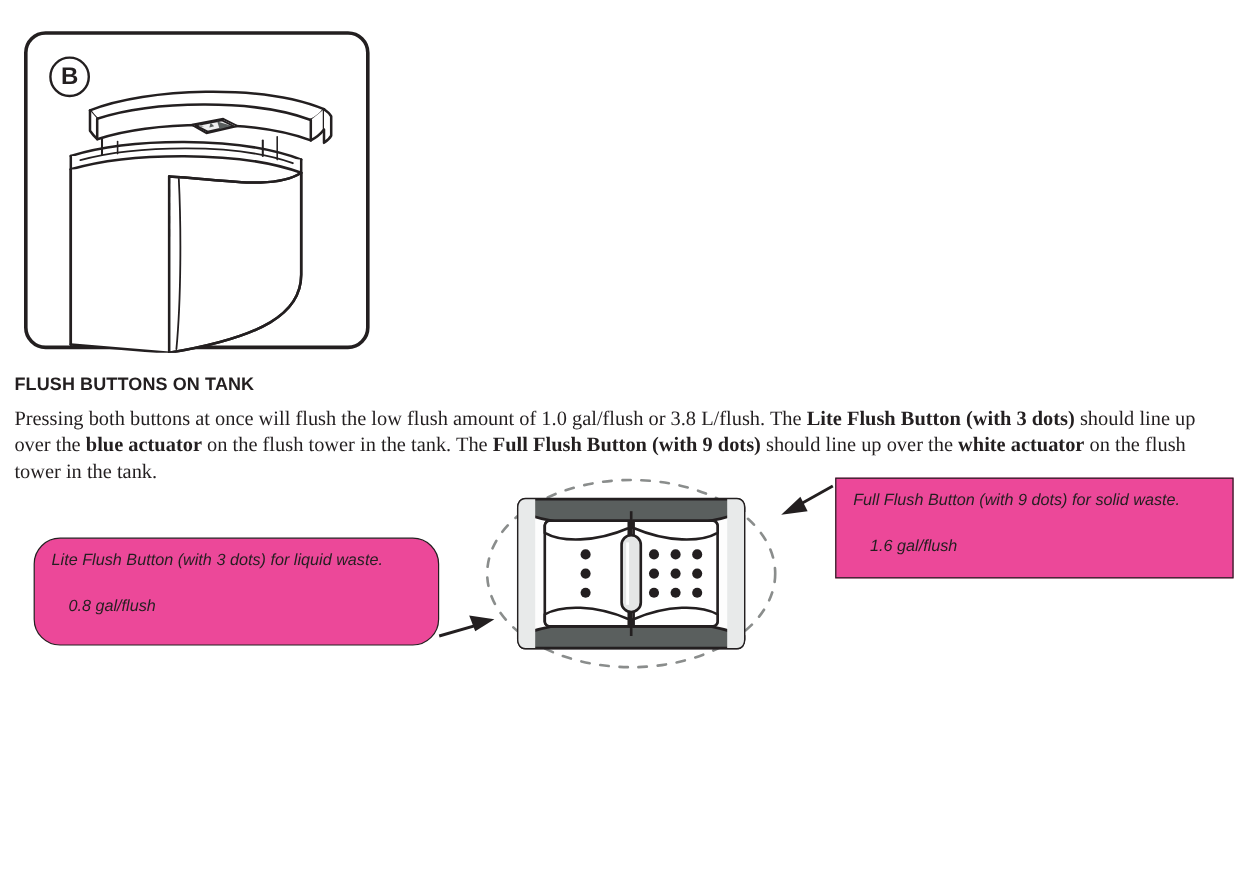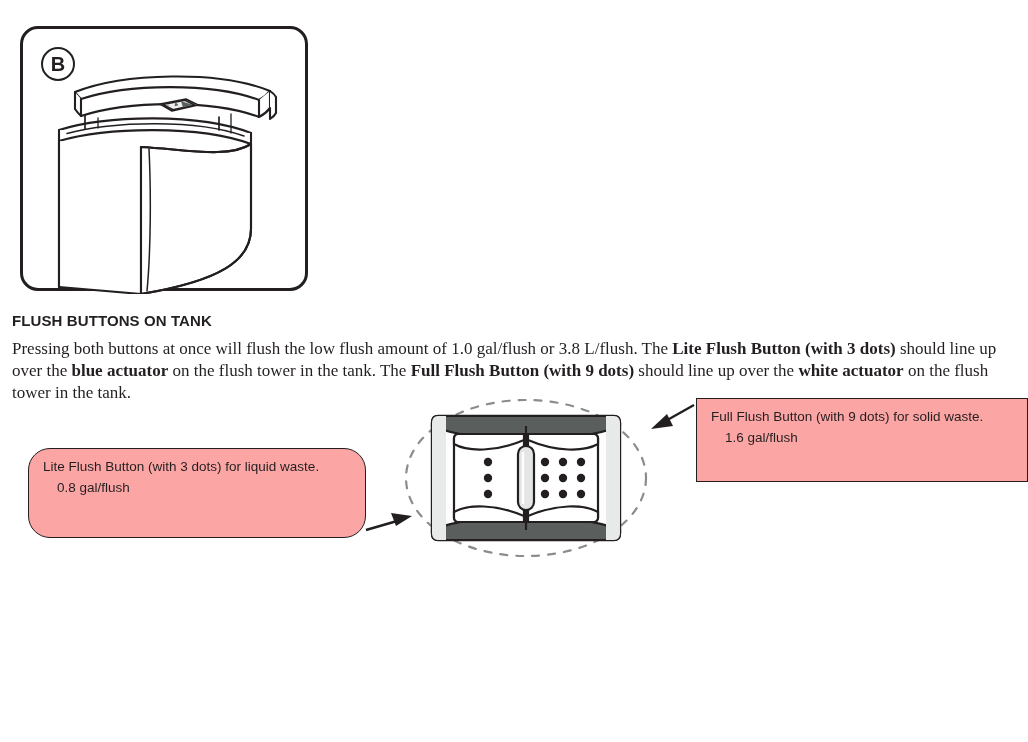--- a/index.html
+++ b/index.html
@@ -68,31 +68,32 @@
     font-size: 17px;
     line-height: 22px;
     font-family: Liberation Serif, serif;
   }
   #body-paragraph b { font-weight: bold; }
 
   
   .callout {
     position: absolute;
     border: 1.5px solid #231f20;
-    background: #fca5a5;
+    background: #ec4899;
     box-sizing: border-box;
     padding: 9px 10px 10px 14px;
+    font-style: italic;
   }
   .callout .callout-title {
     font-size: 13.5px;
     line-height: 18px;
     white-space: nowrap;
   }
   .callout .callout-values {
-    margin-top: 3px;
+    margin-top: 20px;
     padding-left: 14px;
   }
   .callout .callout-values div {
     font-size: 13.5px;
     line-height: 17px;
     white-space: nowrap;
   }
   #callout-lite {
     left: 28px;
     top: 448px;

